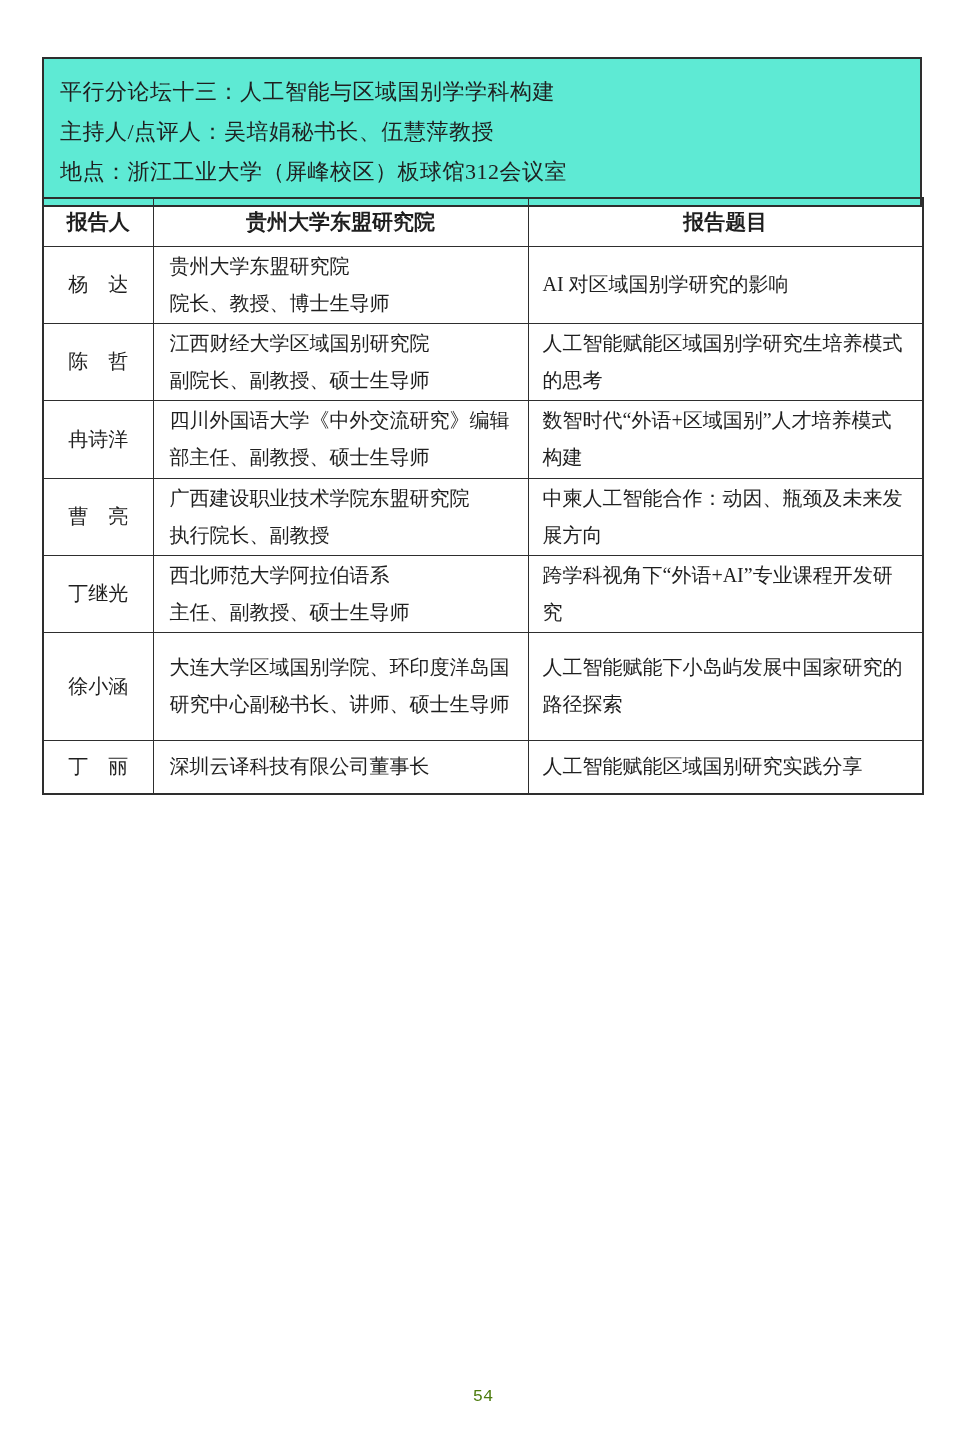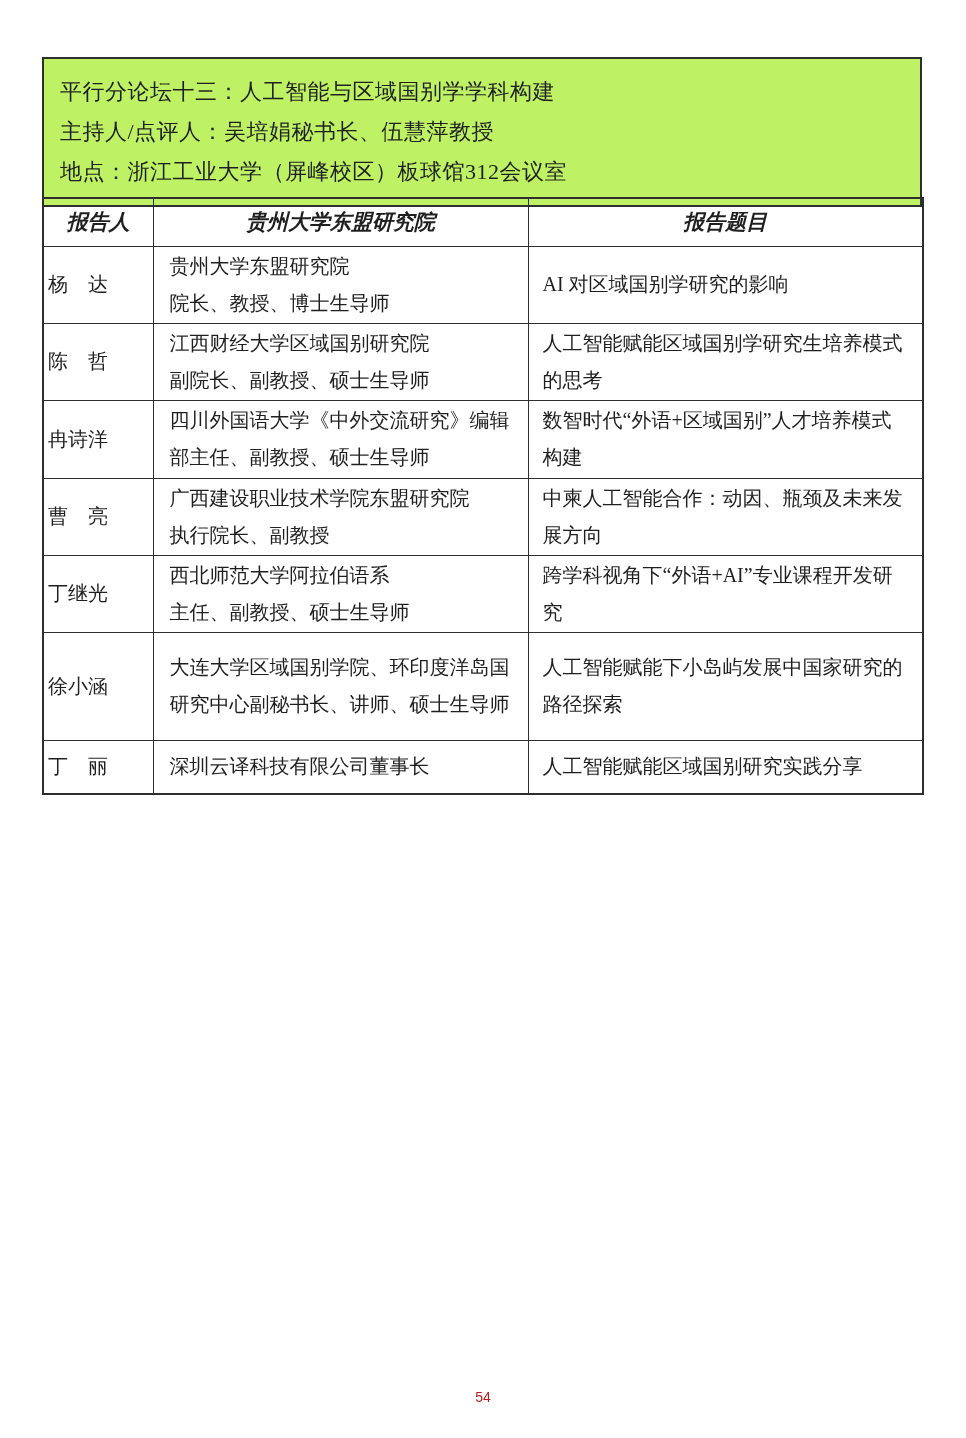--- a/index.html
+++ b/index.html
@@ -12,21 +12,21 @@
   .page {
     position: relative;
     width: 966px; height: 1438px;
     overflow: hidden;
   }
   
   .forum-header {
     position: absolute;
     left: 42px; top: 57px;
     width: 880px;
-    background: #bef264;
+    background: #5eead4;
     border: 2px solid #2e2e2e;
     padding: 13px 32px 13px 16px;
   }
   .forum-header .line {
     font-size: 22px;
     line-height: 40px;
     letter-spacing: 0.5px;
     white-space: pre-line;
   }
   
@@ -41,45 +41,44 @@
   .schedule-table th,
   .schedule-table td {
     border: 1px solid #2e2e2e;
   }
   .schedule-table th {
     font-size: 21px;
     font-weight: bold;
     text-align: center;
     height: 48px;
     line-height: 26px;
-    font-style: italic;
   }
   .schedule-table td {
     font-size: 20px;
     line-height: 37px;
     vertical-align: middle;
     white-space: pre-line;
   }
   .col-speaker { width: 110px; }
   .col-unit    { width: 375px; }
   .col-title   { width: 395px; }
-  td.cell-speaker { text-align: left; padding: 1px 4px; }
+  td.cell-speaker { text-align: center; padding: 1px 4px; }
   td.cell-unit    { padding: 1px 12px 1px 16px; }
   td.cell-title   { padding: 1px 12px 1px 14px; }
   
   .page-footer {
     position: absolute;
     left: 0; bottom: 32px;
     width: 100%;
     text-align: center;
   }
   .page-number {
-    font-size: 14px;
-    color: #b91c1c;
-    font-family: Liberation Sans, sans-serif;
+    font-size: 17px;
+    color: #4d7c0f;
+    font-family: Liberation Mono, monospace;
   }
 </style>
 </head>
 <body>
 
 <div class="page">
 
   <div class="forum-header">
     <div class="line">平行分论坛十三：人工智能与区域国别学学科构建</div>
     <div class="line">主持人/点评人：吴培娟秘书长、伍慧萍教授</div>

